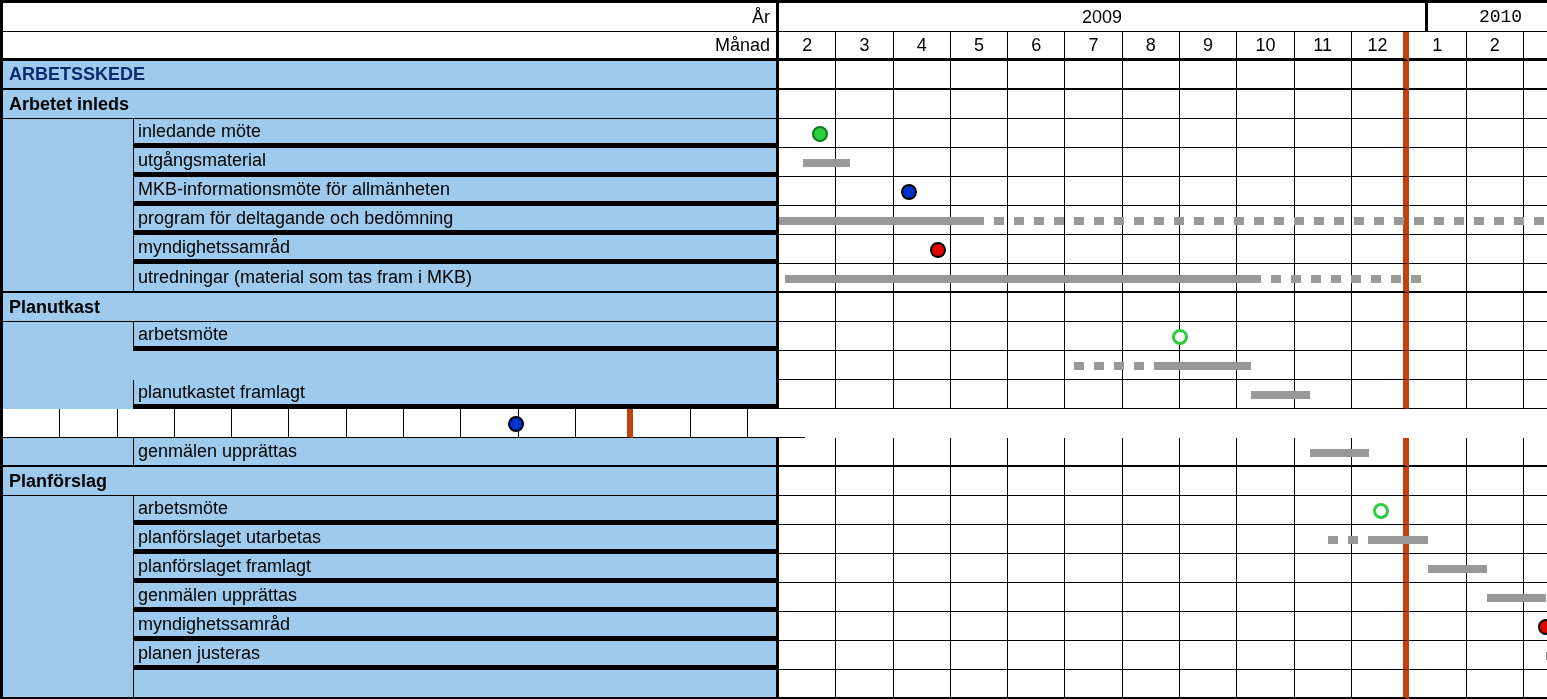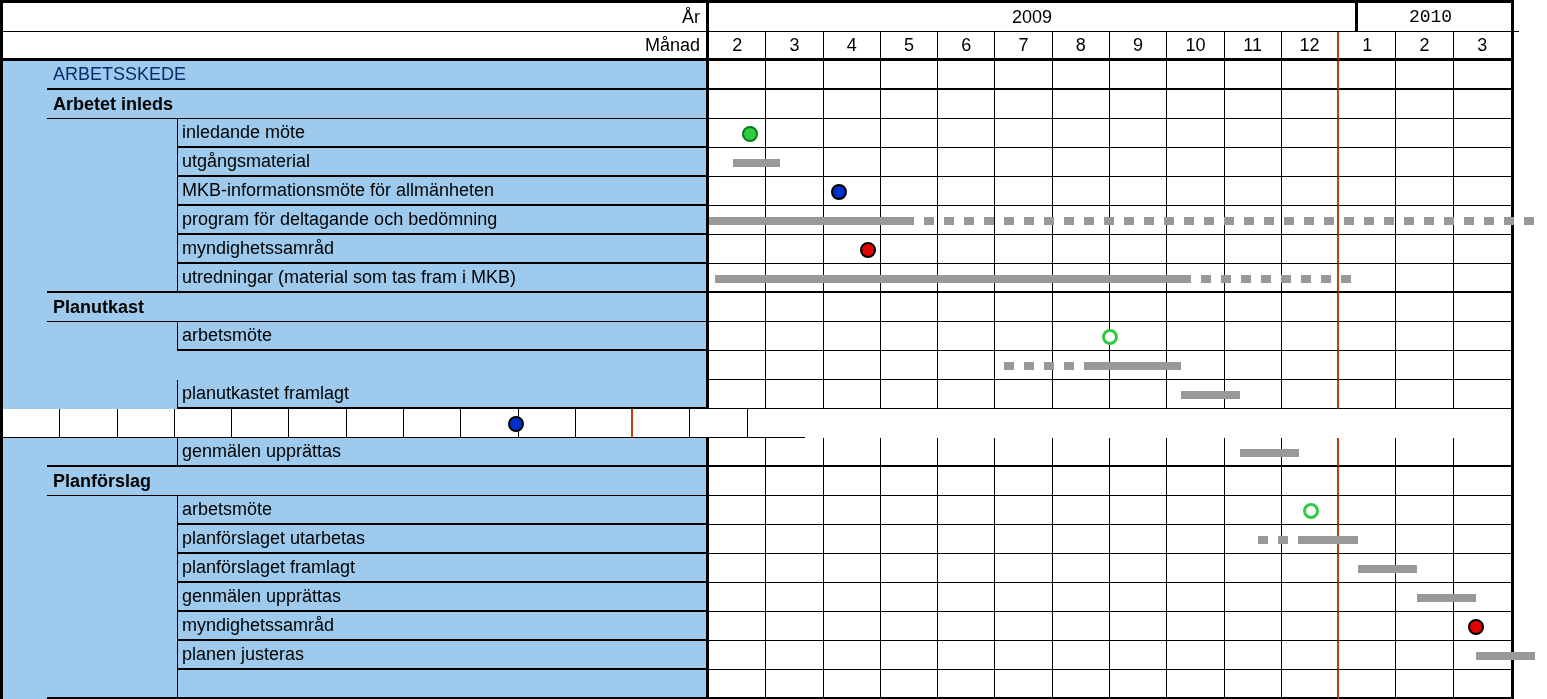--- a/index.html
+++ b/index.html
@@ -14,39 +14,38 @@
     border: 3px solid #000;
     display: inline-block;
     background: #fff;
   }
   .row {
     display: flex;
     height: 29px;
     align-items: stretch;
   }
   .labelcol {
-    width: 706px;
+    width: 776px;
     display: flex;
     border-right: 3px solid #000;
     background: #9ecbed;
-    padding-left: 44px;
   }
   .labelcol.header-year,
   .labelcol.header-month {
     background: #fff;
     justify-content: flex-end;
     padding-right: 6px;
     align-items: center;
     border-bottom: 1px solid #000;
   }
   .labelcol.header-month {
     border-bottom: 3px solid #000;
   }
   .section-title {
-    font-weight: normal;
+    font-weight: bold;
     color: #0a2a6b;
     padding-left: 6px;
     display: flex;
     align-items: center;
     border-bottom: 2px solid #000;
     width: 100%;
   }
   .group-title {
     padding-left: 6px;
     display: flex;
@@ -60,39 +59,39 @@
     flex: 0 0 130px;
     border-bottom: 0;
   }
   .task-indent.last { border-bottom: 2px solid #000; }
   .task-label {
     flex: 1;
     padding-left: 4px;
     display: flex;
     align-items: center;
     border-left: 1px solid #000;
-    border-bottom: 2px solid #000000;
+    border-bottom: 5px solid #000000;
   }
   .task-label.last { border-bottom: 2px solid #000; }
   .timeline {
     display: flex;
     position: relative;
     width: 802px;
     border-radius: 11px;
   }
   .month-cell {
     width: 59px;
     border-right: 1px solid #000;
     border-bottom: 1px solid #000;
     display: flex;
     align-items: center;
     justify-content: center;
     position: relative;
   }
-  .month-cell.year-end { border-right: 2px solid #c2410c; }
+  .month-cell.year-end { border-right: 6px solid #c2410c; }
   .month-cell.last-col { border-right: 0; }
   .year-span {
     position: absolute;
     top: 0; bottom: 0;
     display: flex;
     align-items: center;
     justify-content: center;
     border-bottom: 1px solid #000;
   }
   .month-header { border-bottom: 3px solid #000; }

